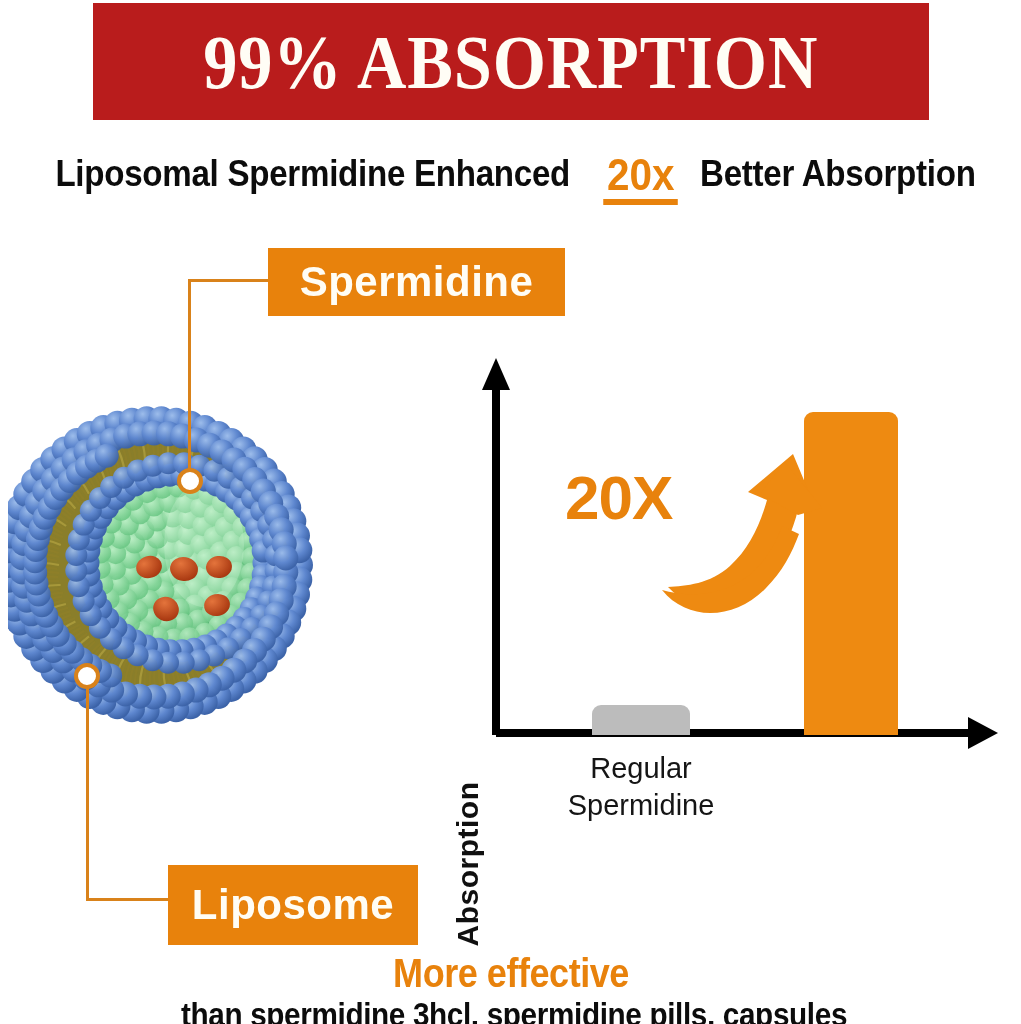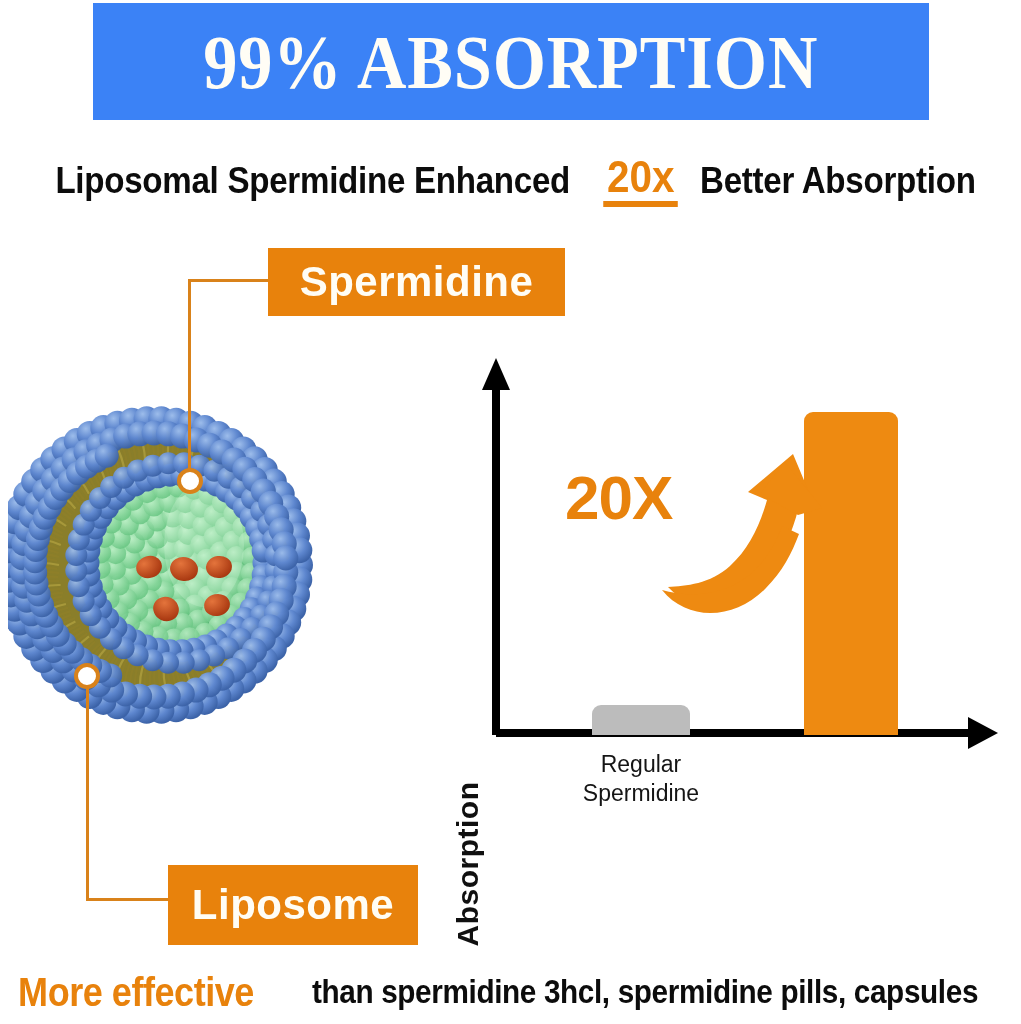--- a/index.html
+++ b/index.html
@@ -2,33 +2,33 @@
 <html><head>
 <meta charset="utf-8">
 <style>
   * { margin:0; padding:0; box-sizing:border-box; }
   html,body { width:1021px; height:1024px; background:#ffffff; overflow:hidden; }
   body { font-family:"Liberation Sans", sans-serif; position:relative; }
 
   
   #header-banner{
     position:absolute; left:93px; top:3px; width:836px; height:117px;
-    background:#3b82f6; display:flex; align-items:center; justify-content:center;
+    background:#b91c1c; display:flex; align-items:center; justify-content:center;
   }
   #header-title{
     font-family:"Liberation Serif", serif;
     font-weight:bold; color:#FFFDF5; font-size:76px; line-height:1;
     letter-spacing:1px; transform:scaleX(0.90); transform-origin:center;
     white-space:nowrap;
   }
 
   
   #subtitle-row{
     position:absolute; left:0; top:153px; width:1021px; height:56px;
-    display:flex; align-items:center; justify-content:center; white-space:nowrap;
+    display:flex; align-items:flex-start; justify-content:center; white-space:nowrap;
   }
   .sub-seg{
     font-family:"Liberation Sans", sans-serif; font-weight:bold;
     font-size:36px; color:#0C0C0C; transform:scaleX(0.92);
     transform-origin:center; letter-spacing:-0.3px;
   }
   #subtitle-highlight{
     font-weight:bold; font-size:44px; color:#E8820C;
     border-bottom:6px solid #E8820C; padding:0 4px 2px 4px;
     margin:0 7px; transform:scaleX(0.92); line-height:1;
@@ -82,31 +82,31 @@
     position:absolute; left:374px; top:62px; width:94px; height:323px;
     background:#EE8A11; border-radius:9px 9px 0 0;
   }
   #multiplier-badge{
     position:absolute; left:135px; top:112px;
     font-weight:bold; font-size:62px; color:#E8820C;
     font-family:"Liberation Sans", sans-serif; letter-spacing:-1px;
   }
   .xtick{
     position:absolute; top:400px; width:200px; text-align:center;
-    font-size:23px; color:#151515; line-height:1.28;
+    font-size:29px; color:#151515; line-height:1.28;
     font-family:"Liberation Sans", sans-serif;
   }
   #xtick-regular{ left:111px; }
   #xtick-liposomal{ left:321px; }
   .xtick span{ display:block; }
 
   
   #footer-tagline{
     position:absolute; left:0; top:968px; width:1021px; height:48px;
-    display:flex; align-items:center; justify-content:center; white-space:nowrap;
+    display:flex; align-items:center; justify-content:center; white-space:nowrap;flex-direction:column;
   }
   #footer-strong{
     font-weight:bold; font-size:40px; color:#E8820C;
     transform:scaleX(0.90); transform-origin:center; letter-spacing:-0.5px;
     font-family:"Liberation Sans", sans-serif;
   }
   #footer-rest{
     font-weight:bold; font-size:33px; color:#0C0C0C; margin-left:8px;
     transform:scaleX(0.90); transform-origin:center; letter-spacing:-0.4px;
     font-family:"Liberation Sans", sans-serif;

